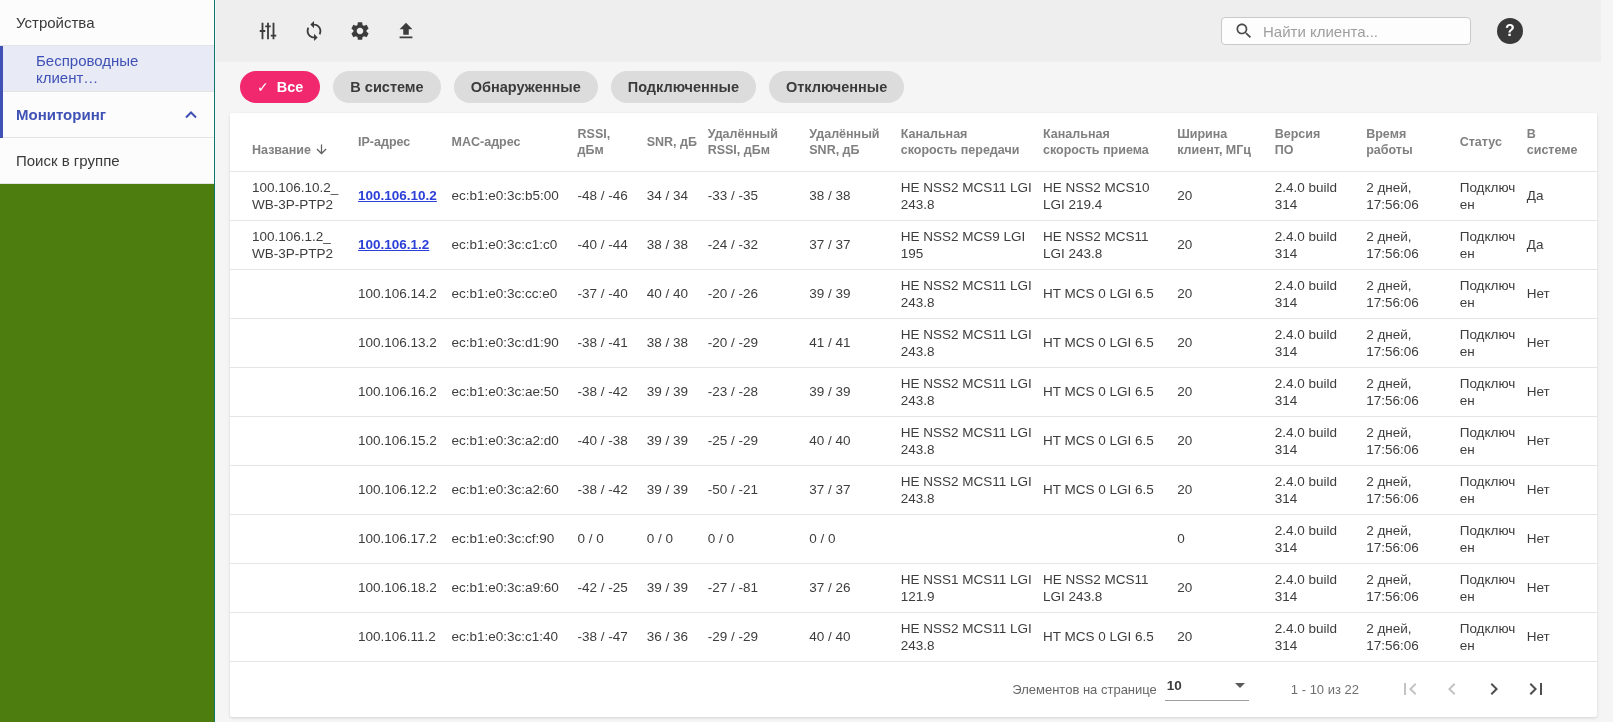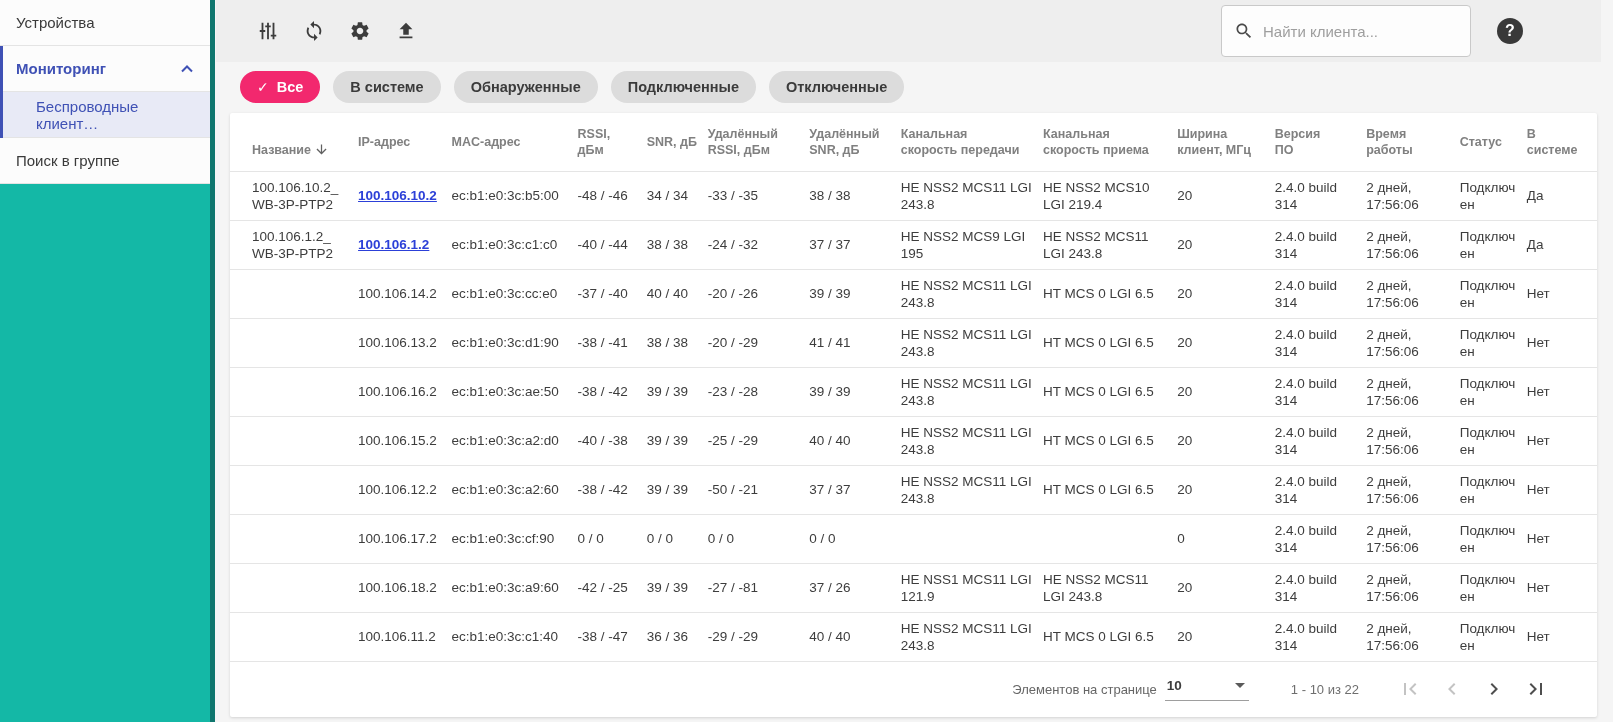--- a/index.html
+++ b/index.html
@@ -3,38 +3,38 @@
 <meta charset="utf-8">
 <style>
   * { box-sizing: border-box; margin: 0; padding: 0; }
   html,body { width:1613px; height:722px; overflow:hidden; }
   body {
     font-family: "Liberation Sans", "DejaVu Sans", sans-serif;
     background:#f5f5f5; color:#3d3d3d; position:relative;
   }
   
   .sidebar { position:absolute; left:0; top:0; width:215px; height:100%;
-    background:#14b8a6; border-right:5px solid #0f766e; }
+    background:#4d7c0f; border-right:1px solid #0f766e; }
   .side-item { height:46px; display:flex; align-items:center; padding:0 16px;
     border-bottom:1px solid #e4e4e4; font-size:15px; color:#3a3a3a; cursor:pointer; background:#fcfcfc; }
   .side-section { border-left:3px solid #3f51b5; }
   .side-section .side-item { padding-left:13px; }
   .item-monitoring { color:#3f51b5; font-weight:700; justify-content:space-between; }
   .item-sub { background:#e8eaf6; color:#3f51b5; padding-left:33px !important; font-weight:400; }
   .chev-up { width:14px; height:14px; stroke:#3f51b5; stroke-width:2; fill:none; }
   
   .main { position:absolute; left:216px; top:0; right:0; height:100%; }
   .topbar { height:62px; background:#eeeeee; display:flex; align-items:center;
     padding:0 0 0 40px; margin-right:12px; }
   .tb-icons { display:flex; align-items:center; gap:22px; }
   .icon-btn { background:none; border:none; cursor:pointer; width:24px; height:24px;
     display:flex; align-items:center; justify-content:center; padding:0; }
   .icon-btn svg { width:22px; height:22px; fill:#3c3c3c; }
   .spacer { flex:1; }
-  .searchbox { width:250px; height:52px; background:#fdfdfd; border:1px solid #c9c9c9;
+  .searchbox { width:250px; height:28px; background:#fdfdfd; border:1px solid #c9c9c9;
     border-radius:4px; display:flex; align-items:center; gap:9px; padding:0 12px; margin-right:26px; }
   .searchbox svg { width:20px; height:20px; fill:#4a4a4a; flex:none; }
   .searchbox input { border:none; outline:none; background:transparent; font-size:15px;
     color:#333; width:100%; font-family:inherit; }
   .searchbox input::placeholder { color:#9e9e9e; }
   .help-btn { width:26px; height:26px; border-radius:50%; background:#393939; color:#fff;
     border:none; font-weight:700; font-size:16px; cursor:pointer; margin-right:78px;
     display:flex; align-items:center; justify-content:center; font-family:inherit; }
   
   .chips { display:flex; gap:13px; padding:9px 0 0 24px; align-items:center; }
@@ -74,28 +74,28 @@
   .pager.disabled svg { fill:#c3c3c3; }
 </style>
 </head>
 <body>
 
 <nav class="sidebar">
   <div class="side-item">
     <span>Устройства</span>
   </div>
   <div class="side-section">
+    <div class="side-item item-sub">
+      <span>Беспроводные клиент…</span>
+    </div>
     <div class="side-item item-monitoring">
       <span>Мониторинг</span>
       <svg class="chev-up" viewBox="0 0 14 14">
           <polyline points="2,9.5 7,4.5 12,9.5"></polyline>
         </svg>
-    </div>
-    <div class="side-item item-sub">
-      <span>Беспроводные клиент…</span>
     </div>
   </div>
   <div class="side-item">
     <span>Поиск в группе</span>
   </div>
 </nav>
 
 <div class="main">
 
   <div class="topbar">

